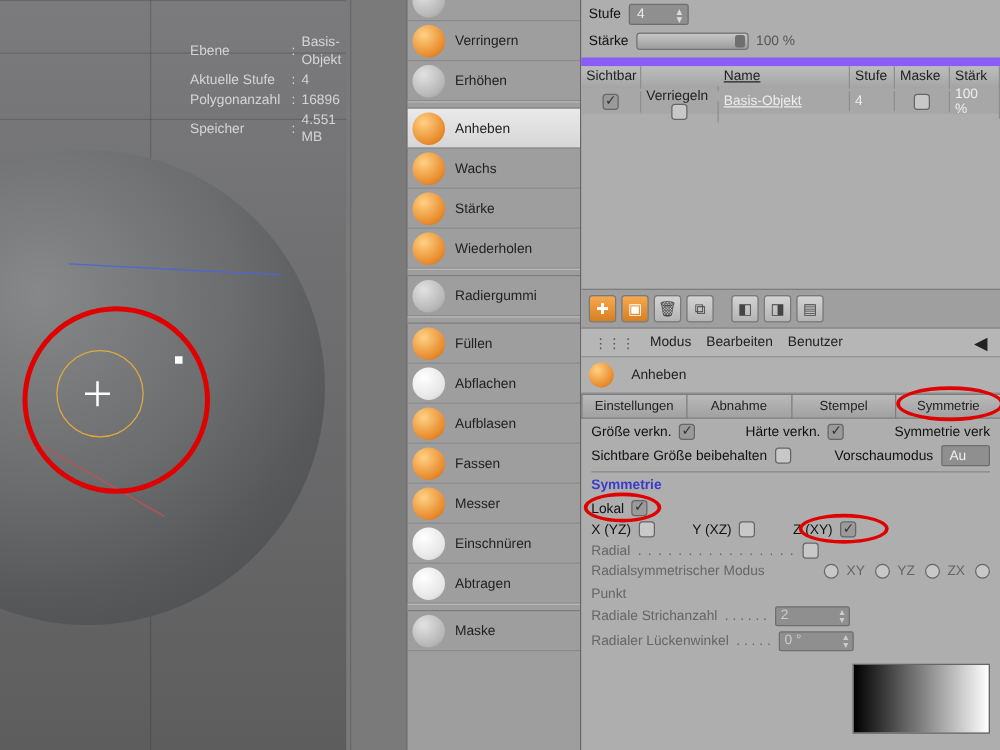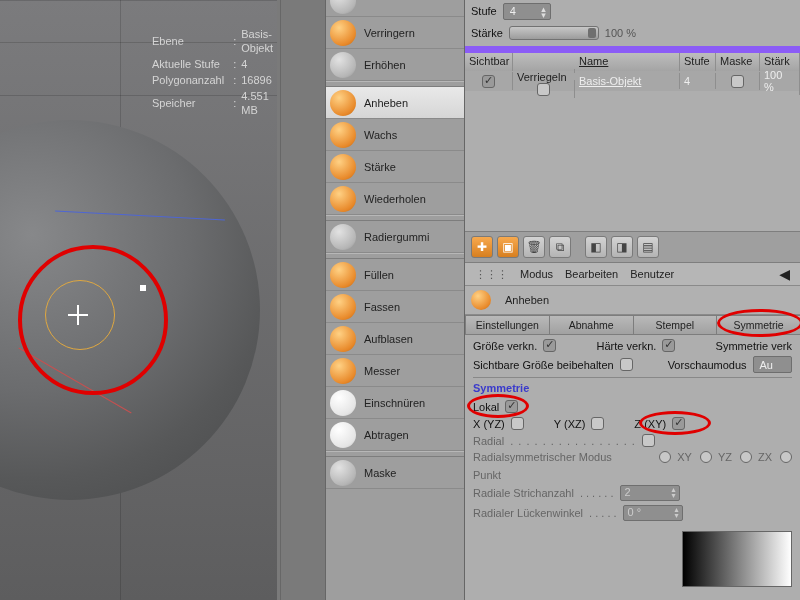--- a/index.html
+++ b/index.html
@@ -199,26 +199,30 @@
     <div class="tool-item">
       <span class="tool-icon ico-gray"></span>
       <span class="tool-label">Radiergummi</span>
     </div>
     <div class="tool-group-sep"></div>
     <div class="tool-item">
       <span class="tool-icon ico-sphere"></span>
       <span class="tool-label">Füllen</span>
     </div>
     <div class="tool-item">
+      <span class="tool-icon ico-white"></span>
+      <span class="tool-label">Abflachen</span>
+    </div>
+    <div class="tool-item">
+      <span class="tool-icon ico-sphere"></span>
+      <span class="tool-label">Aufblasen</span>
+    </div>
+    <div class="tool-item">
       <span class="tool-icon ico-sphere"></span>
       <span class="tool-label">Fassen</span>
-    </div>
-    <div class="tool-item">
-      <span class="tool-icon ico-sphere"></span>
-      <span class="tool-label">Aufblasen</span>
     </div>
     <div class="tool-item">
       <span class="tool-icon ico-sphere"></span>
       <span class="tool-label">Messer</span>
     </div>
     <div class="tool-item">
       <span class="tool-icon ico-white"></span>
       <span class="tool-label">Einschnüren</span>
     </div>
     <div class="tool-item">

